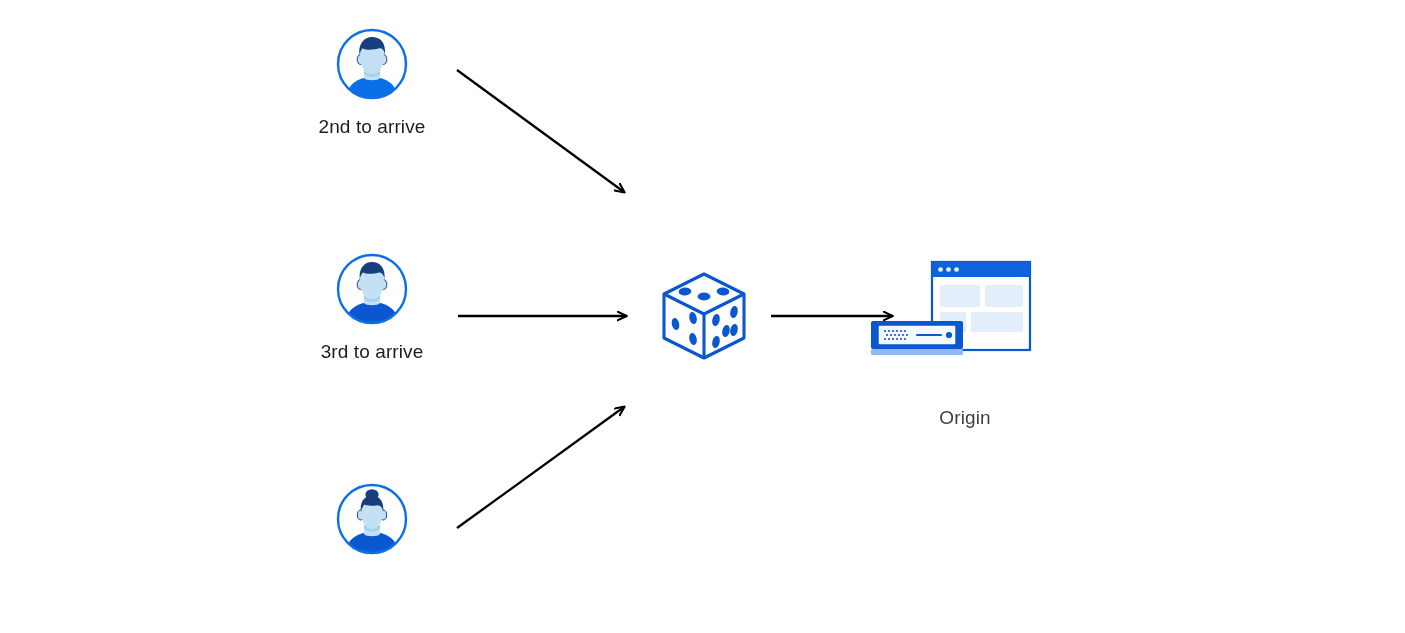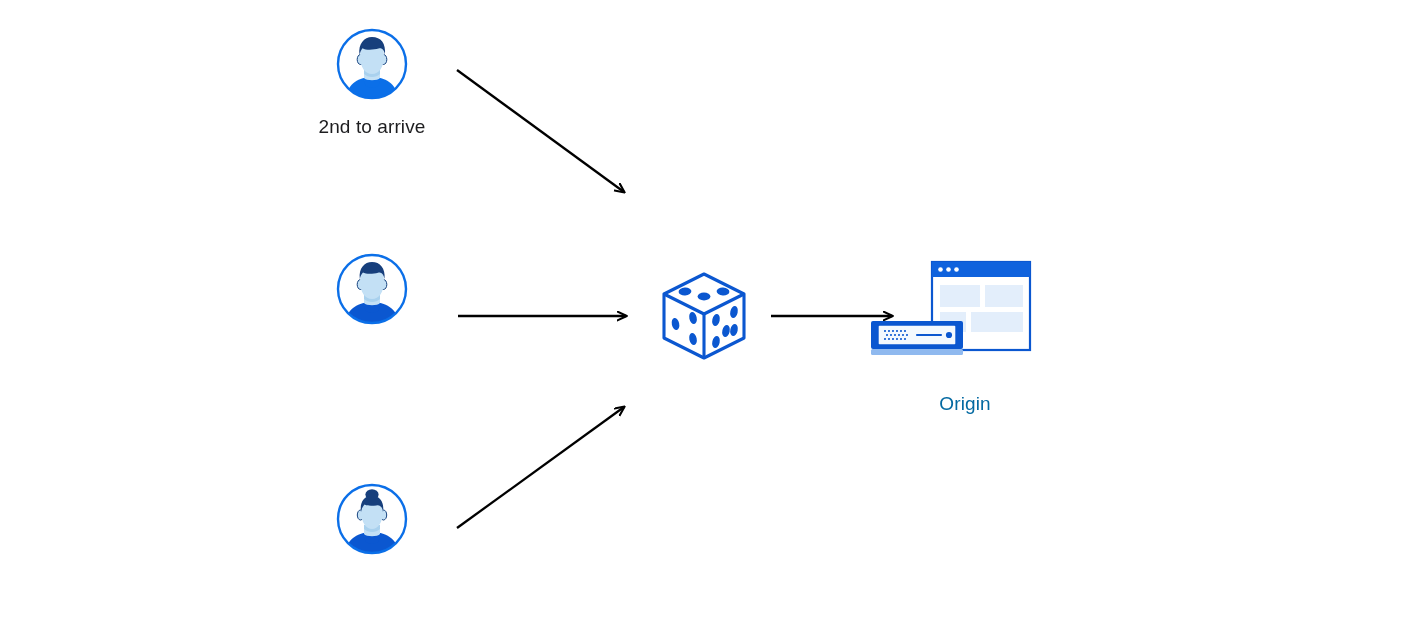--- a/index.html
+++ b/index.html
@@ -39,23 +39,23 @@
     white-space: nowrap;
     letter-spacing: 0.1px;
   }
   .origin-node {
     width: 200px;
     text-align: center;
   }
   .origin-label {
     font-family: "Liberation Sans", sans-serif;
     font-size: 19px;
-    color: #0369a1;
+    color: #404040;
     line-height: 24px;
-    margin-top: 10px;
+    margin-top: 24px;
     letter-spacing: 0.1px;
   }
   .dice-node {
     width: 96px;
     height: 96px;
   }
   #arrow-layer {
     position: absolute;
     left: 0;
     top: 0;
@@ -117,20 +117,21 @@
         <path d="M29 43 L29 53 C29 56 45 56 45 53 L45 43 Z" fill="#c3e0f5"></path>
         <path d="M29 47 C33 51 41 51 45 47 L45 43 L29 43 Z" fill="#a9d1ee"></path>
         <ellipse cx="25.5" cy="32.5" rx="3.3" ry="5" fill="#c3e0f5" stroke="#16427e" stroke-width="1"></ellipse>
         <ellipse cx="48.5" cy="32.5" rx="3.3" ry="5" fill="#c3e0f5" stroke="#16427e" stroke-width="1"></ellipse>
         <path d="M25 29 C25 17 31 12 37 12 C43 12 49 17 49 29 C49 40 44 47 37 47 C30 47 25 40 25 29 Z" fill="#c3e0f5"></path>
         <path d="M24.8 27 C23.5 16 29.5 10 37 10 C45 10 50.5 16 49.5 27 C48.5 22 46.5 19.8 43 20.8 C38.5 22 31 22.5 28 20.5 C26.5 22 25.4 24 24.8 27 Z" fill="#173f7c"></path>
         <path d="M29 53 C29 58 32 61 37 61 C42 61 45 58 45 53 L45 51 C43 54 31 54 29 51 Z" fill="#0b57d0"></path>
       </g>
       <circle cx="37" cy="37" r="34" fill="none" stroke="#0b6fe8" stroke-width="2.4"></circle>
     </svg>
+    <div class="node-label">3rd to arrive</div>
   </div>
 
   <div class="node avatar-node" style="left:297px; top:482px;">
     <svg class="avatar" viewBox="0 0 74 74" xmlns="http://www.w3.org/2000/svg">
       <defs>
           <clipPath id="clipC">
             <circle cx="37" cy="37" r="34"></circle>
           </clipPath>
         </defs>
       <circle cx="37" cy="37" r="34" fill="#ffffff"></circle>

